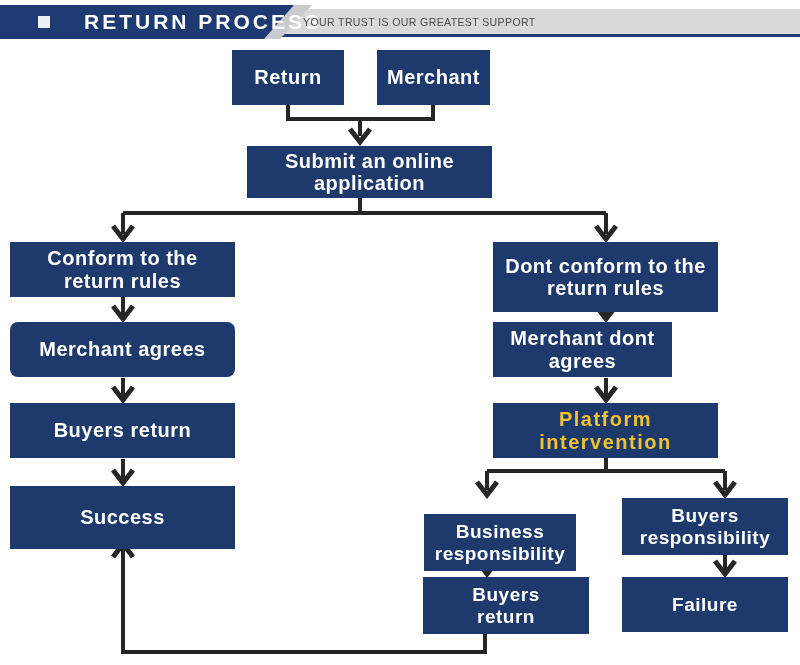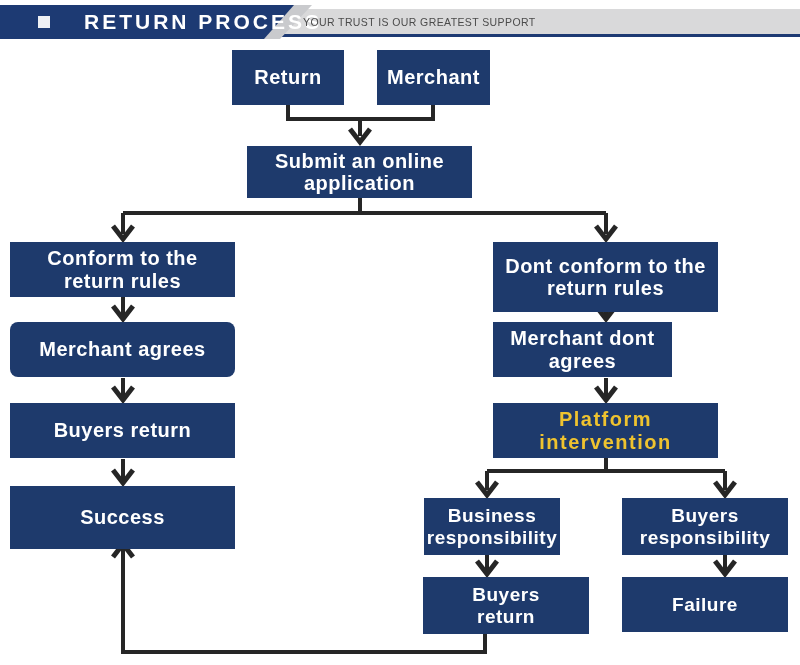--- a/index.html
+++ b/index.html
@@ -87,37 +87,37 @@
     <path d="M715,482 L725,495 L735,482"></path>
     <path d="M477,561 L487,574 L497,561"></path>
     <path d="M715,561 L725,574 L735,561"></path>
 
     <path d="M113,557 L123,544 L133,557"></path>
   </g>
 </svg>
 
 <div class="node" style="left:232px;top:50px;width:112px;height:55px;">Return</div>
 <div class="node" style="left:377px;top:50px;width:113px;height:55px;">Merchant</div>
-<div class="node" style="left:247px;top:146px;width:225px;height:52px;">Submit an online
+<div class="node" style="left:247px;top:146px;width:245px;height:52px;">Submit an online
 application</div>
 
 <div class="node" style="left:10px;top:242px;width:225px;height:55px;">Conform to the
 return rules</div>
 <div class="node" style="left:493px;top:242px;width:225px;height:70px;">Dont conform to the
 return rules</div>
 
 <div class="node" style="left:10px;top:322px;width:225px;height:55px;border-radius:8px;">Merchant agrees</div>
 <div class="node" style="left:493px;top:322px;width:179px;height:55px;">Merchant dont agrees</div>
 
 <div class="node" style="left:10px;top:403px;width:225px;height:55px;">Buyers return</div>
 <div class="node accent" style="left:493px;top:403px;width:225px;height:55px;">Platform
 intervention</div>
 
 <div class="node" style="left:10px;top:486px;width:225px;height:63px;">Success</div>
 
-<div class="node small" style="left:424px;top:498px;width:136px;height:57px;">Business
+<div class="node small" style="left:424px;top:514px;width:152px;height:57px;">Business
 responsibility</div>
 <div class="node small" style="left:622px;top:498px;width:166px;height:57px;">Buyers
 responsibility</div>
 
 <div class="node small" style="left:423px;top:577px;width:166px;height:57px;">Buyers
 return</div>
 <div class="node small" style="left:622px;top:577px;width:166px;height:55px;">Failure</div>
 
 </body></html>

